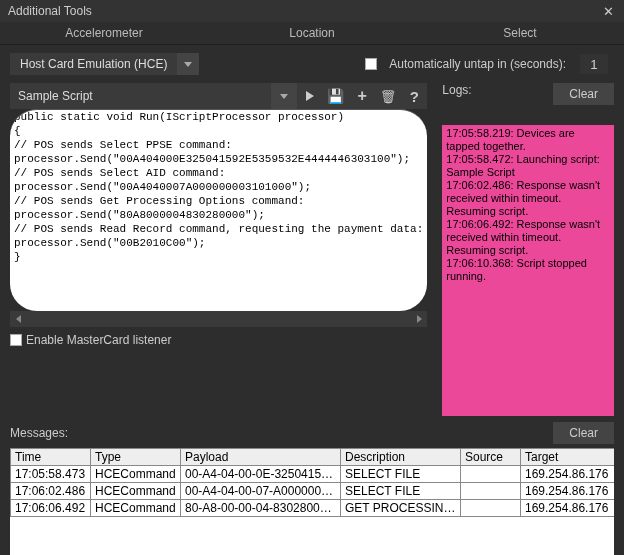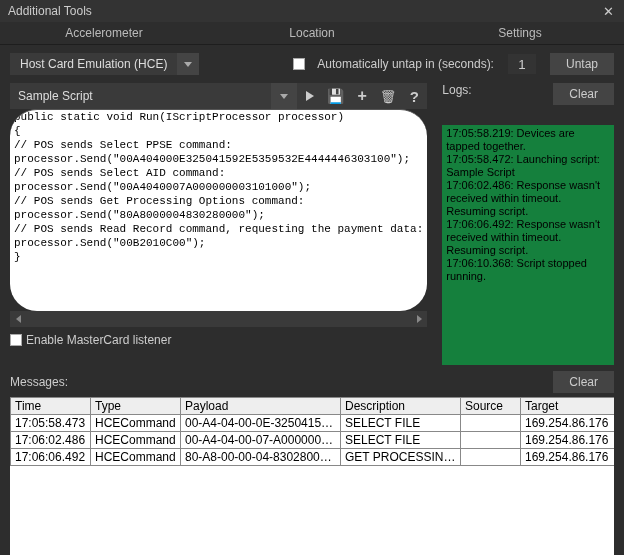--- a/index.html
+++ b/index.html
@@ -200,26 +200,26 @@
   display: flex;
   flex-direction: column;
 }
 .logs-header {
   display: flex;
   align-items: flex-start;
   padding-bottom: 20px;
 }
 .logs-label { color: #ccc; }
 .logs-body {
-  background: #15803d;
+  background: #ec4899;
   color: #000;
   font-size: 11px;
   line-height: 13px;
   padding: 2px 4px;
-  height: 240px;
+  height: 291px;
   overflow: auto;
 }
 .messages-section {
   padding: 6px 10px 10px 10px;
 }
 .msg-header {
   display: flex;
   align-items: center;
   padding-bottom: 4px;
 }
@@ -260,36 +260,35 @@
 
 <div class="titlebar">
   <span>Additional Tools</span>
   <span class="close">✕</span>
 </div>
 
 <div class="tabs-wrap">
   <div class="tab-row">
     <div class="tab">Accelerometer</div>
     <div class="tab">Location</div>
-    <div class="tab">Settings</div>
+    <div class="tab">Select</div>
   </div>
 </div>
 
 <div class="controls-row">
   <div class="select-wrap">
     <span class="select-label">Host Card Emulation (HCE)</span>
     <div class="select-arrow">
         <div class="chev-down"></div>
       </div>
   </div>
   <div class="spacer"></div>
   <span class="checkbox"></span>
   <span class="auto-label">Automatically untap in (seconds):</span>
   <input class="num-input" value="1" style="">
-  <button class="btn">Untap</button>
 </div>
 
 <div class="main-split">
   <div class="left-pane">
     <div class="script-toolbar">
       <span class="script-name">Sample Script</span>
       <div class="tb-btn dk">
           <div class="chev-down"></div>
         </div>
       <div class="tb-btn">

